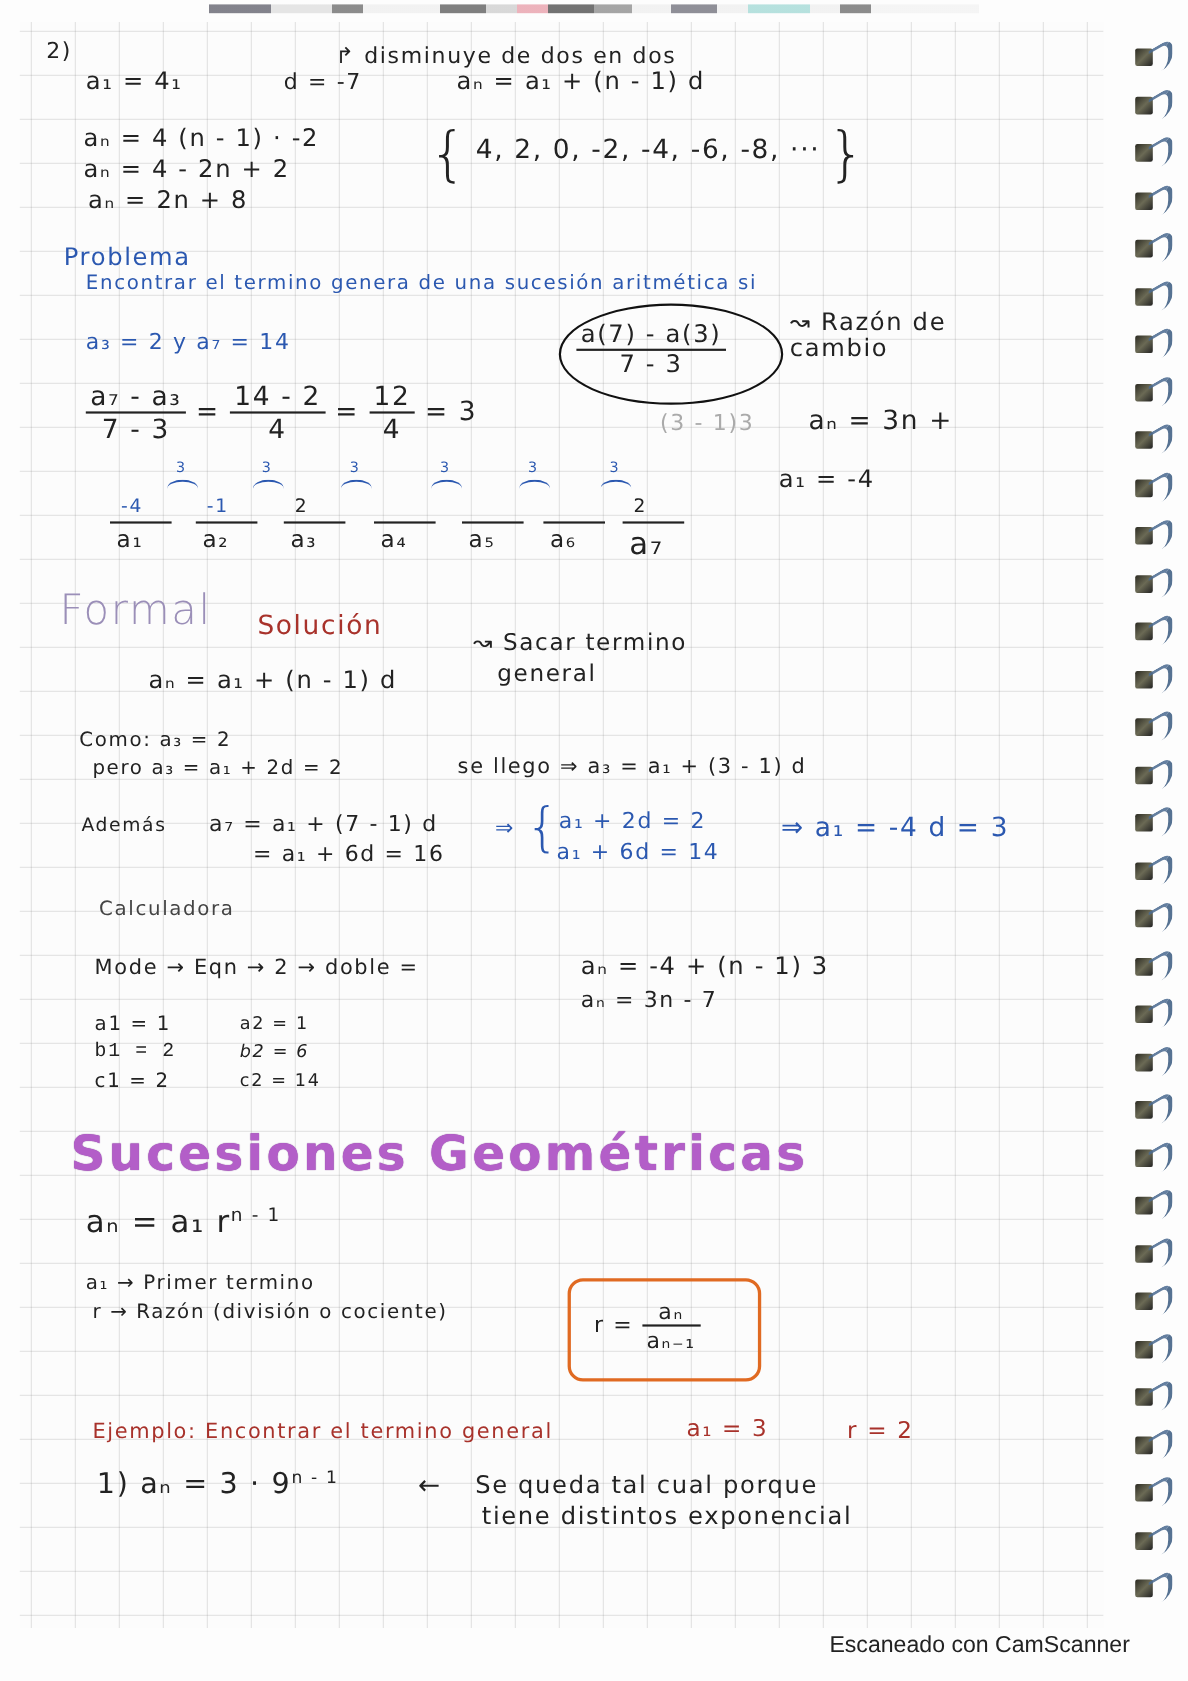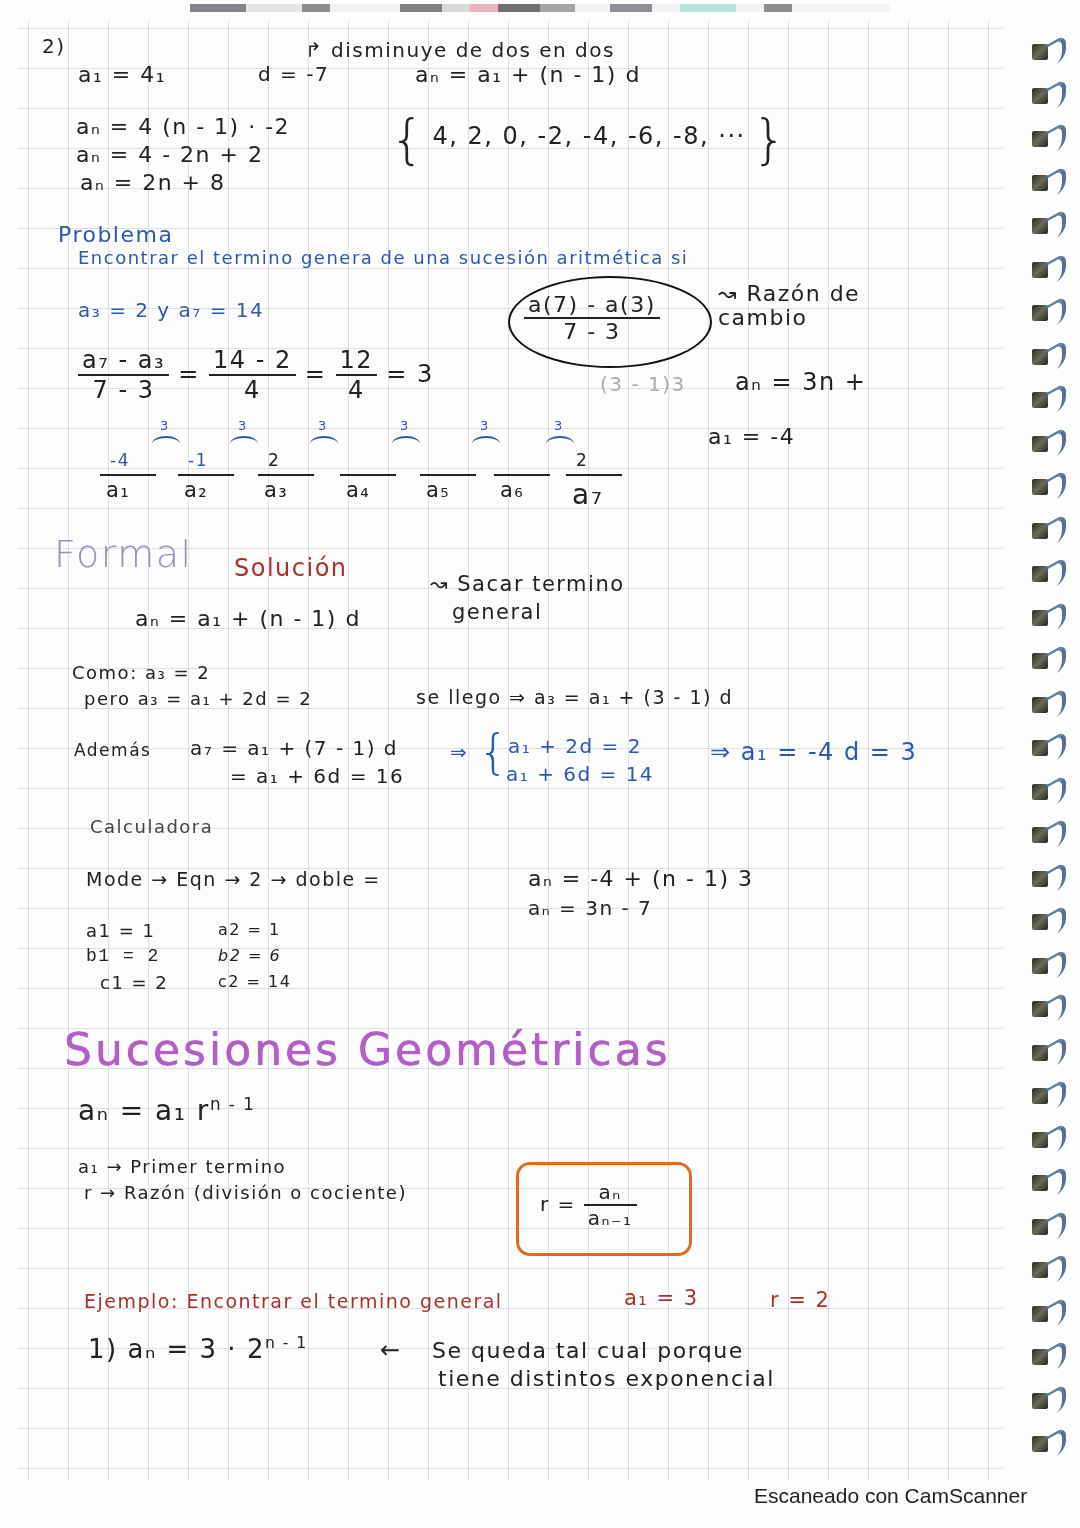--- a/index.html
+++ b/index.html
@@ -40,21 +40,21 @@
       border-radius: 0 10px 10px 0; transform: skewY(-30deg); opacity: .85;
     }
     .hw {
       position: absolute; white-space: nowrap;
       font-family: "DejaVu Sans", sans-serif;
       letter-spacing: 1.5px;
     }
     .blk { color: #222; font-size: 22px; }
     .blue { color: #2b58b0; }
     .red { color: #a8322b; }
-    .purple { color: #b35ec8; font-weight: normal; }
+    .purple { color: #b35ec8; font-weight: bold; }
     .frac { display: inline-block; text-align: center; vertical-align: middle; }
     .frac .num { display: block; border-bottom: 2px solid #222; padding: 0 4px; }
     .frac .den { display: block; padding: 0 4px; }
     .circle {
       position: absolute; left: 508px; top: 276px; width: 200px; height: 88px;
       border: 2.5px solid #111; border-radius: 50%;
     }
     .orangebox {
       position: absolute; left: 516px; top: 1162px; width: 170px; height: 88px;
       border: 3px solid #e06a22; border-radius: 14px;
@@ -308,21 +308,21 @@
 <div class="hw blue" style="left:506px;top:762px;font-size:20px">a₁ + 6d = 14</div>
 <div class="hw blue" style="left:710px;top:738px;font-size:24px">⇒  a₁ = -4    d = 3</div>
 
 <div class="hw" style="left:90px;top:816px;font-size:18px;color:#444">Calculadora</div>
 <div class="hw blk" style="left:86px;top:868px;font-size:19px">Mode → Eqn → 2 → doble =</div>
 <div class="hw blk" style="left:528px;top:866px;font-size:22px">aₙ = -4 + (n - 1) 3</div>
 <div class="hw blk" style="left:528px;top:896px;font-size:20px">aₙ = 3n - 7</div>
 <div id="calccols">
     <div class="hw blk" style="left: 86px; top: 920px; font-size: 18px;">a1 = 1</div>
     <div class="hw blk" style="left: 86px; top: 946px; font-size: 18px; font-family: Liberation Mono, monospace;">b1 = 2</div>
-    <div class="hw blk" style="left: 86px; top: 972px; font-size: 18px; margin-left: 14px;">c1 = 2</div>
+    <div class="hw blk" style="left: 86px; top: 972px; font-size: 18px;">c1 = 2</div>
     <div class="hw blk" style="left: 218px; top: 920px; font-size: 16px;">a2 = 1</div>
     <div class="hw blk" style="left: 218px; top: 946px; font-size: 16px; font-style: italic;">b2 = 6</div>
     <div class="hw blk" style="left: 218px; top: 972px; font-size: 16px;">c2 = 14</div>
   </div>
 
 <div class="hw purple" style="left:64px;top:1024px;font-size:44px;letter-spacing:3px;text-shadow:0 0 1px #7a3590">Sucesiones Geométricas</div>
 <div class="hw blk" style="left:78px;top:1094px;font-size:28px">
   <span>aₙ = a₁ r</span><sup>n - 1</sup>
 </div>
 <div class="hw blk" style="left:78px;top:1156px;font-size:18px">a₁ → Primer termino</div>
@@ -332,19 +332,19 @@
   <span>r =</span>
   <span class="frac"><span class="num">aₙ</span><span class="den">aₙ₋₁</span></span>
 </div>
 
 <div class="hw red" style="left:84px;top:1290px;font-size:19px">Ejemplo: Encontrar el termino general</div>
 <div class="hw red" style="left:624px;top:1286px;font-size:21px">a₁ = 3</div>
 <div class="hw red" style="left:770px;top:1288px;font-size:21px">r = 2</div>
 
 <div class="hw blk" style="left:88px;top:1334px;font-size:26px">
   <span>1)</span>
-  <span>aₙ = 3 · 2</span><sup>n - 1</sup>
+  <span>aₙ = 3 · 9</span><sup>n - 1</sup>
 </div>
 <div class="hw blk" style="left:380px;top:1336px;font-size:24px">←</div>
 <div class="hw blk" style="left:432px;top:1338px;font-size:22px">Se queda tal cual porque</div>
 <div class="hw blk" style="left:438px;top:1366px;font-size:22px">tiene distintos exponencial</div>
 
 <div class="footer">Escaneado con CamScanner</div>
 
 </body></html>

